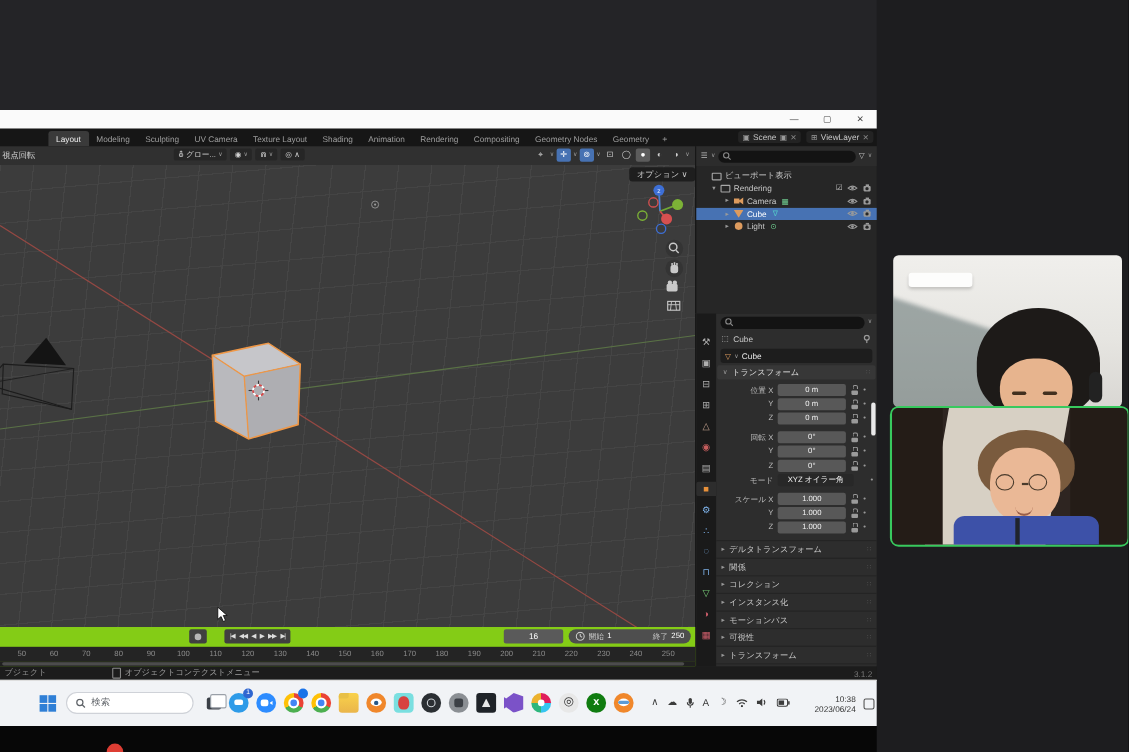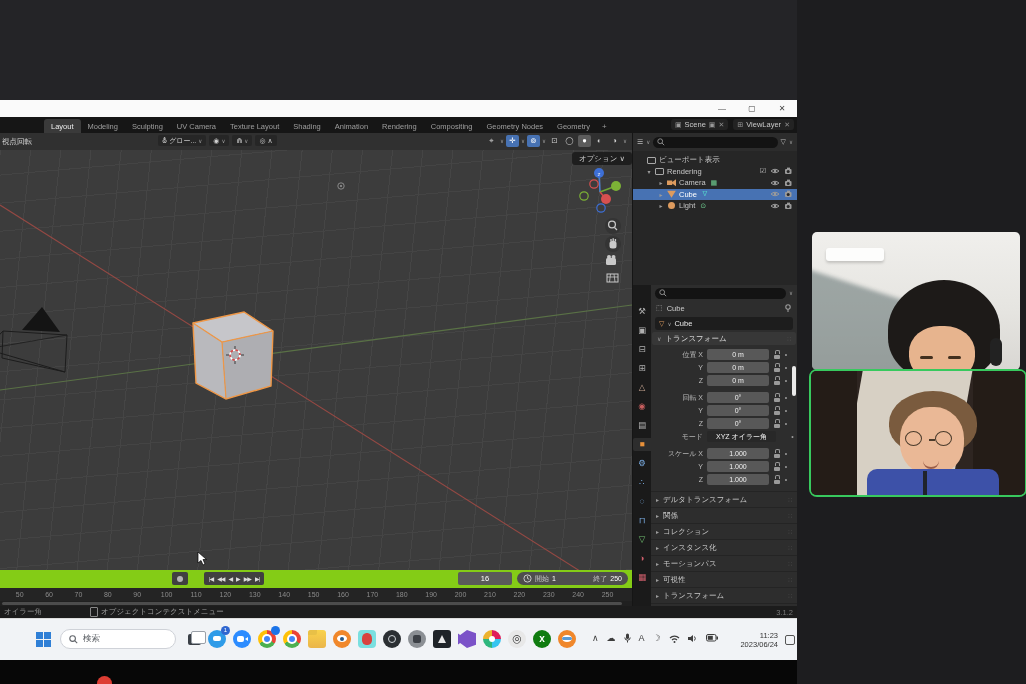--- a/index.html
+++ b/index.html
@@ -103,21 +103,21 @@
   .rlbl{color:#c9c9c9;}
   .rval{color:#fff;}
   .ruler{position:absolute;left:0;top:18px;width:632px;height:13px;background:#242424;display:flex;padding-left:5px;box-sizing:border-box;}
   .rnum{width:29.4px;text-align:center;font-size:7px;color:#8b8b8b;line-height:13px;flex:0 0 auto;}
   .hscroll{position:absolute;left:0;top:31px;width:632px;height:5px;background:#202020;}
   .hthumb{position:absolute;left:2px;top:1px;width:620px;height:3px;background:#4c4c4c;border-radius:2px;}
 
   
   .statusbar{left:0;top:506px;width:797px;height:12px;background:#1c1c1c;display:flex;align-items:center;font-size:7.5px;color:#909090;}
   .sb-left{margin-left:4px;}
-  .sb-ctx{margin-left:48px;display:flex;align-items:center;gap:3px;color:#9f9f9f;}
+  .sb-ctx{margin-left:60px;display:flex;align-items:center;gap:3px;color:#9f9f9f;}
   .page-ico{width:6px;height:8px;border:1px solid #888;border-radius:1px;}
   .sb-ver{margin-left:auto;margin-right:4px;color:#787878;}
 
   
   .taskbar{left:0;top:618px;width:797px;height:42px;background:#f1f3f6;border-top:1px solid #dcdcdc;box-sizing:border-box;}
   .start{position:absolute;left:36px;top:13px;width:15px;height:15px;display:grid;grid-template-columns:7px 7px;grid-template-rows:7px 7px;gap:1px;}
   .start i{background:#2f7fd6;}
   .tsearch{position:absolute;left:60px;top:10px;width:116px;height:20px;background:#ffffff;border:1px solid #cfd2d8;border-radius:11px;display:flex;align-items:center;gap:5px;padding-left:8px;box-sizing:border-box;font-size:8.5px;color:#5f6368;}
   .taskview{position:absolute;left:188px;top:15px;width:13px;height:11px;background:#3a3f46;border-radius:2px;}
   .taskview:before{content:"";position:absolute;left:3px;top:-3px;width:13px;height:11px;background:#ffffff;border:1px solid #9aa0a8;border-radius:2px;}
@@ -683,21 +683,21 @@
           <span class="rnum">230</span>
           <span class="rnum">240</span>
           <span class="rnum">250</span>
         </div>
       <div class="hscroll">
           <div class="hthumb"></div>
         </div>
     </div>
 
     <div class="abs statusbar">
-      <span class="sb-left">オイラー角</span>
+      <span class="sb-left">ブジェクト</span>
       <span class="sb-ctx">
         <span class="page-ico"></span>
         <span>オブジェクトコンテクストメニュー</span>
       </span>
       <span class="sb-ver">3.1.2</span>
     </div>
   </div>
 
   <div class="abs taskbar">
     <span class="start">
@@ -810,21 +810,21 @@
           <polygon points="0,3 2.5,3 5,1 5,8 2.5,6 0,6" fill="#3c3c3c"></polygon>
           <path d="M6.5 2.5 a3.2 3.2 0 0 1 0 4" fill="none" stroke="#3c3c3c" stroke-width="1"></path>
         </svg>
       <svg width="12" height="8">
           <rect x="0.5" y="0.5" width="9.5" height="6.5" rx="1.5" fill="none" stroke="#3c3c3c" stroke-width="1"></rect>
           <rect x="1.8" y="1.8" width="5" height="4" fill="#3c3c3c"></rect>
           <rect x="10.5" y="2.5" width="1.5" height="3" fill="#3c3c3c"></rect>
         </svg>
     </div>
     <div class="clockbox">
-      <div>11:23</div>
+      <div>10:38</div>
       <div>2023/06/24</div>
     </div>
     <span class="notif"></span>
   </div>
 
   <div class="abs bottom-strip"></div>
   <div class="abs rec-dot"></div>
 
   <div class="abs v1 vshadow">
     <div class="inner">

